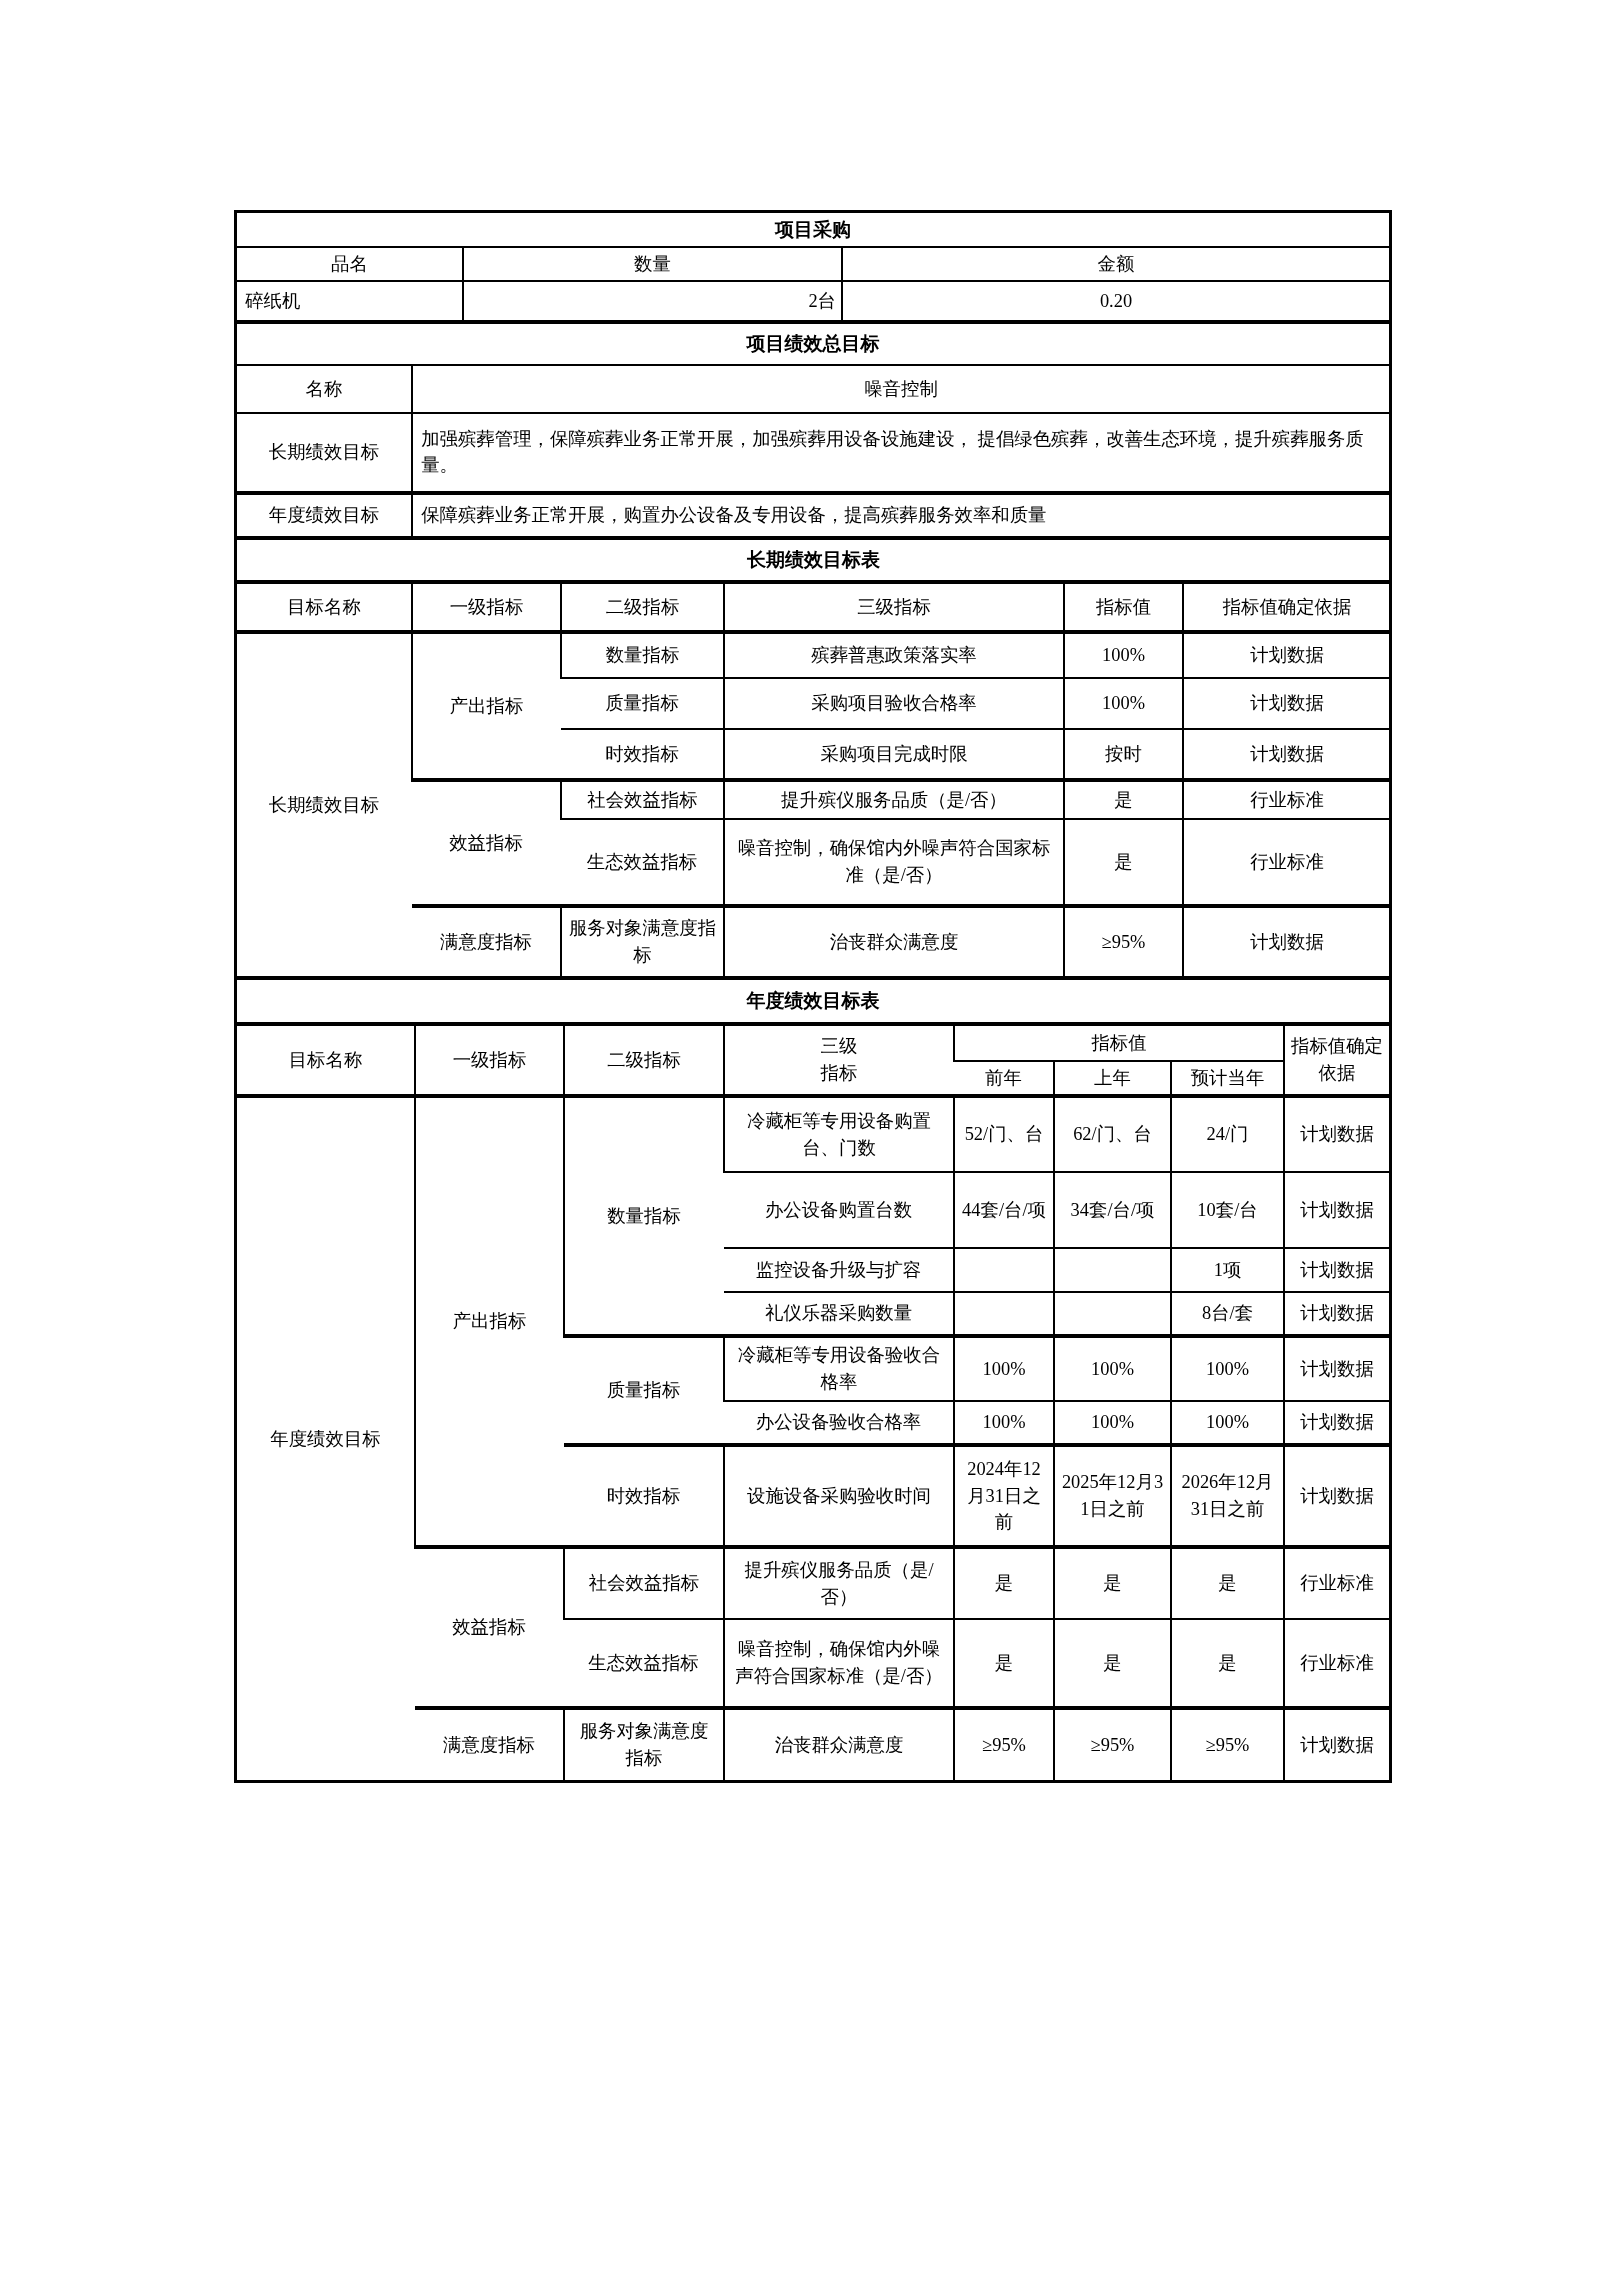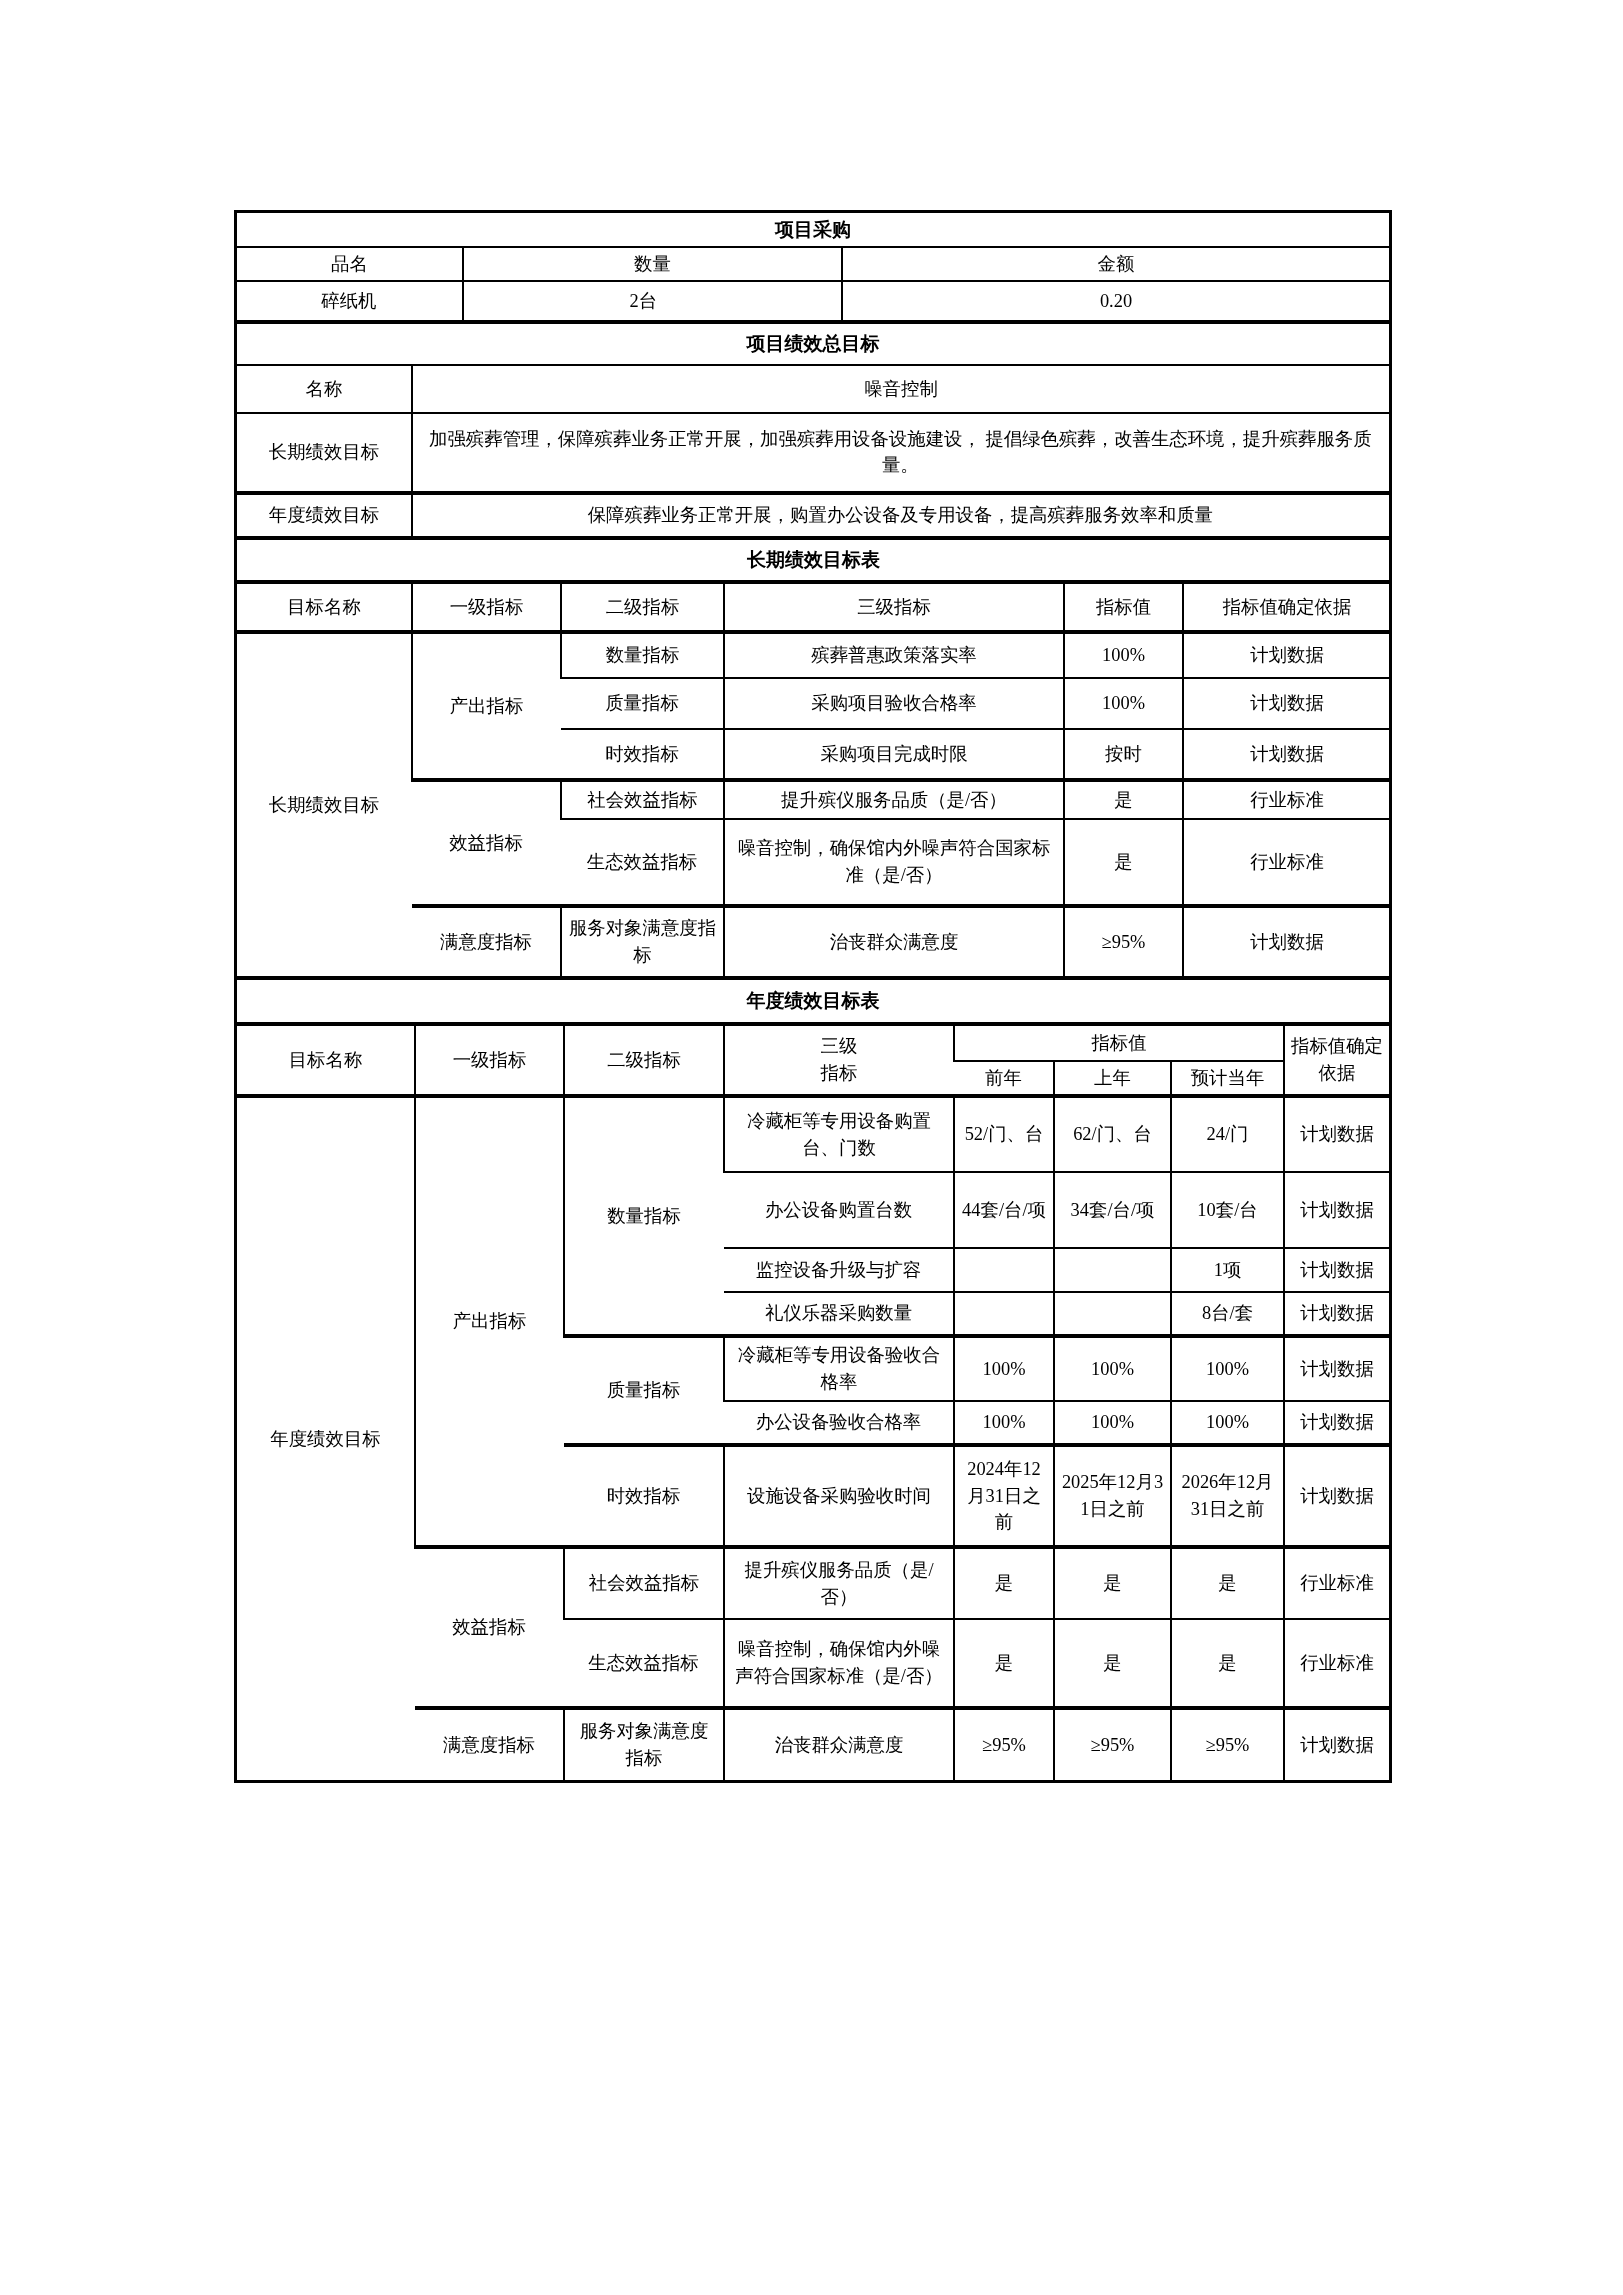--- a/index.html
+++ b/index.html
@@ -41,22 +41,22 @@
     overflow: hidden;
   }
   td:first-child { border-left-width: 0; }
   table.first tr:first-child td { border-top-width: 0; }
   tr.thick td { border-top-width: 4.8px; }
   td.banner {
     font-weight: bold;
     font-size: 19px;
     text-align: center;
   }
-  td.l { text-align: center; padding-left: 8.2px; padding-right: 9.5px; font-family: Liberation Serif, serif; }
-  td.r { padding-right: 24px; margin-left: 32px; }
+  td.l { text-align: left; padding-left: 8.2px; padding-right: 9.5px; font-family: Liberation Serif, serif; }
+  td.r { text-align: right; padding-right: 5px; margin-left: 32px; }
 </style>
 </head>
 <body>
 
 <div class="page">
   <div class="doc-table">
 
     <table class="first">
       <colgroup>
           <col style="width:226px">

